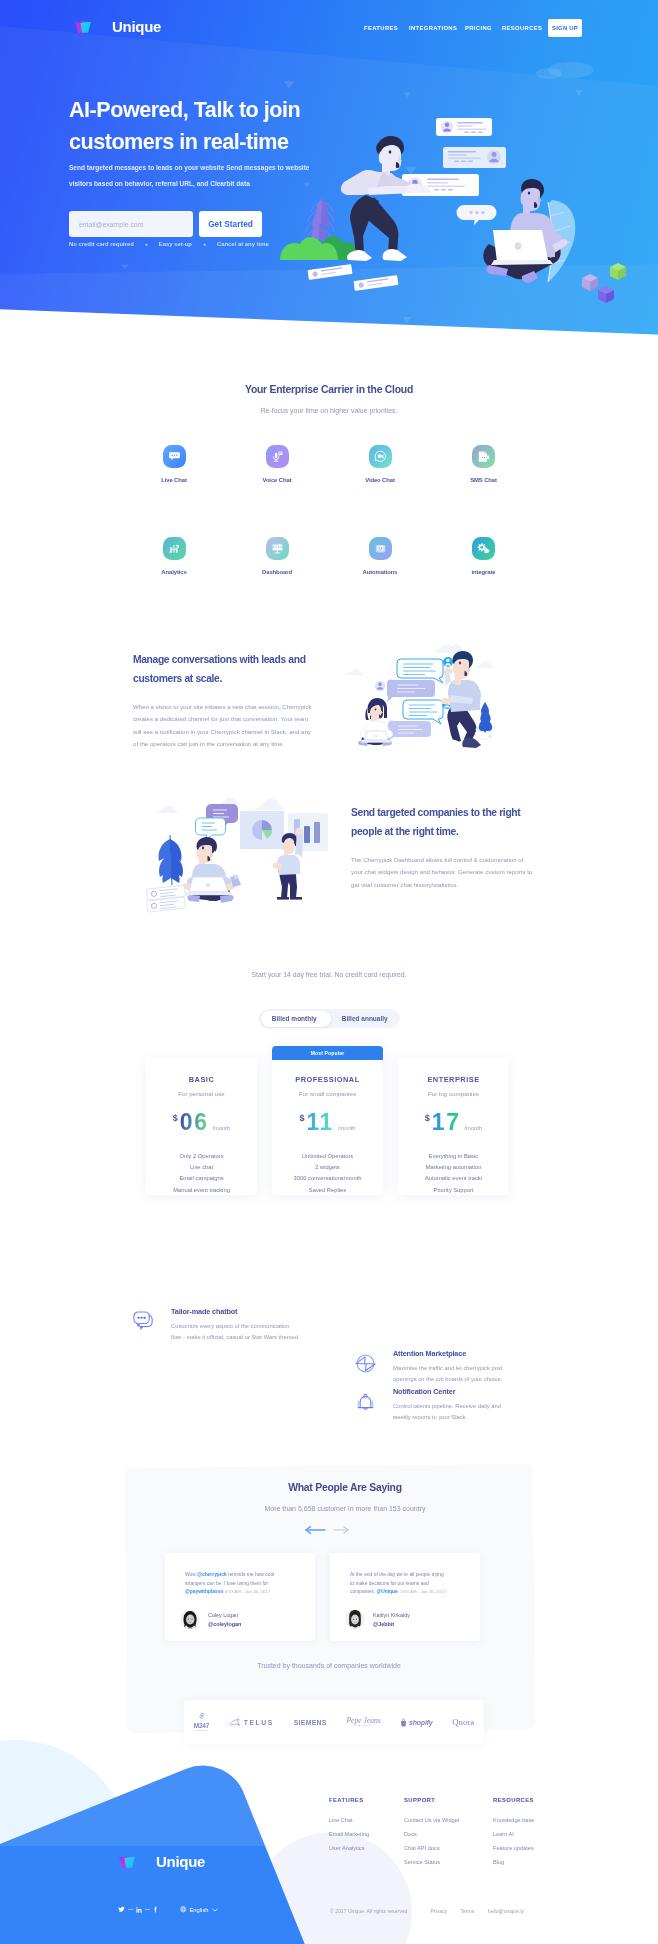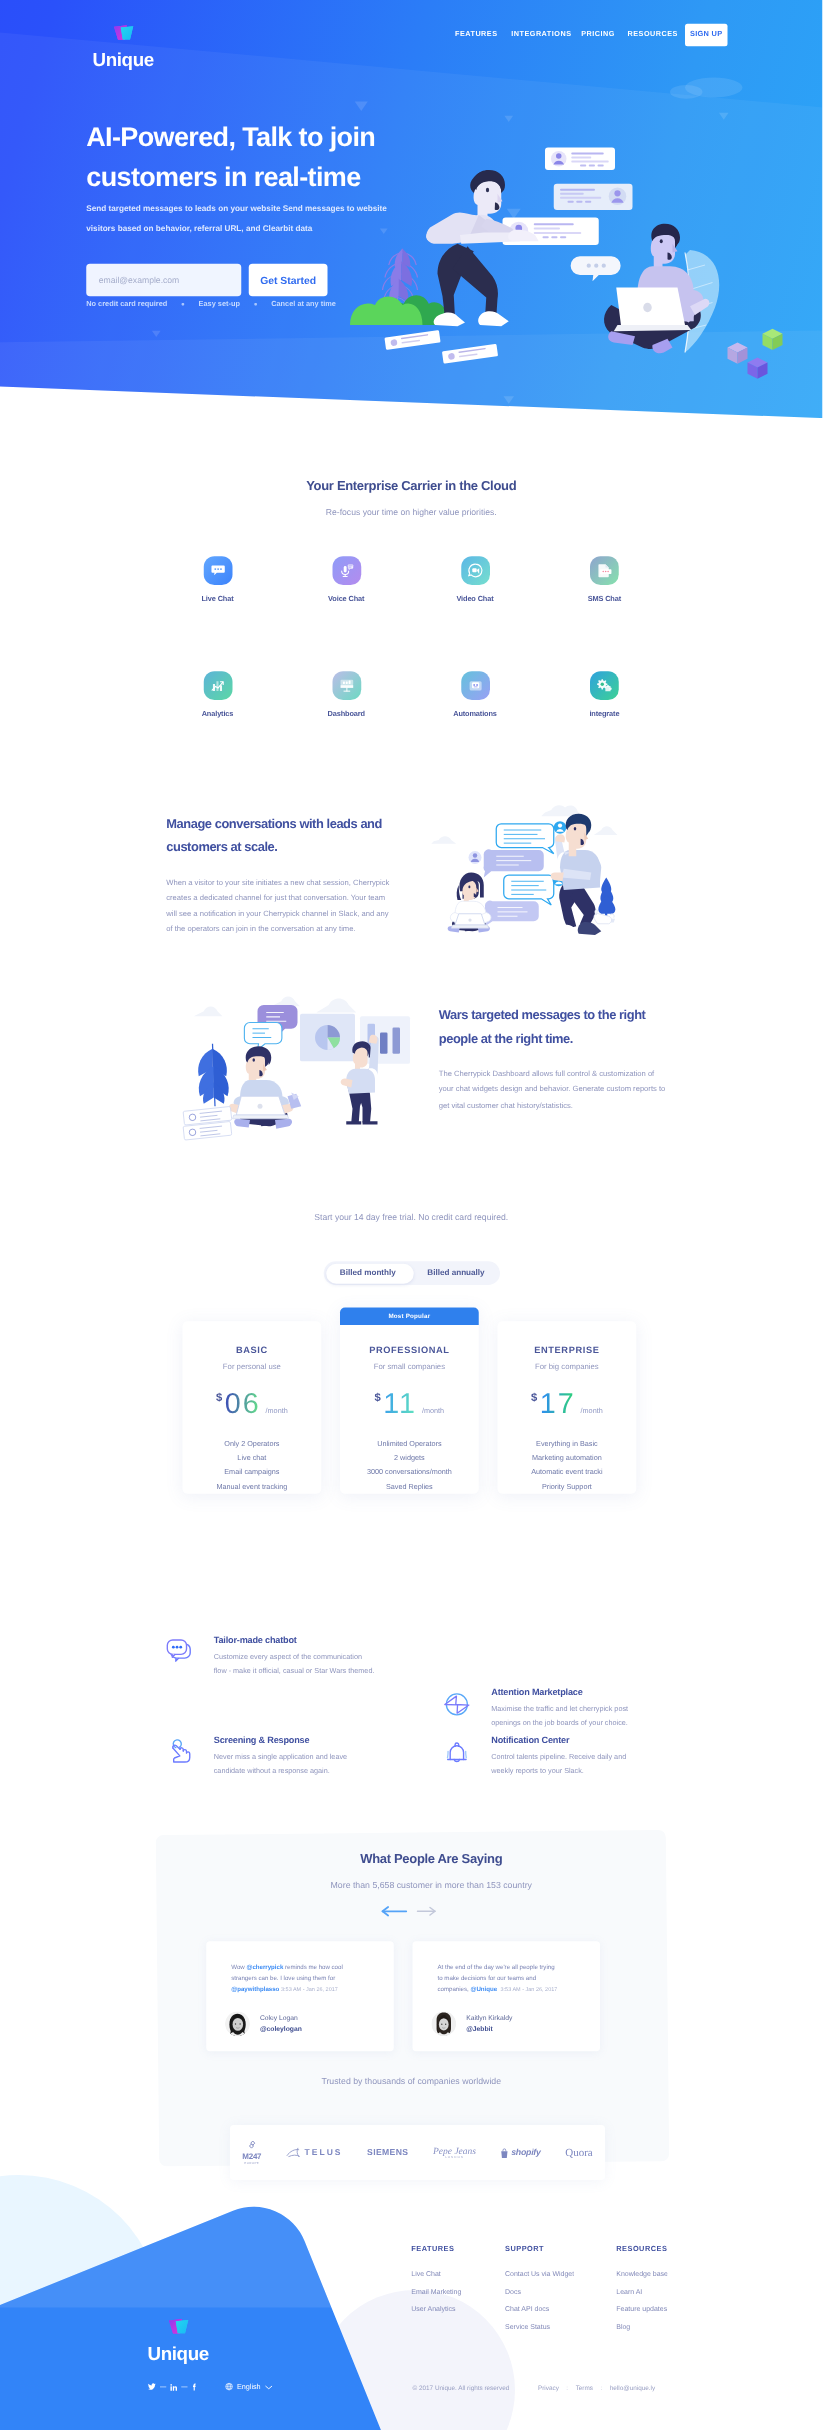--- a/index.html
+++ b/index.html
@@ -16,21 +16,21 @@
   .hero-shade{position:absolute;left:-74px;top:-256px;width:800px;height:562px;
            border-radius:0 0 48px 48px;transform:rotate(2.2deg);transform-origin:0 0;overflow:hidden;}
   .hero-shade:before{content:"";position:absolute;left:-120px;top:300px;width:1200px;height:500px;
            background:rgba(255,255,255,.05);transform:rotate(3.0deg);}
   .hero-inner{position:absolute;left:0;top:0;width:658px;height:345px;}
 
   .tri{position:absolute;width:0;height:0;border-left:7px solid transparent;border-right:7px solid transparent;
        border-top:10px solid rgba(255,255,255,.13);}
   .cloudy{position:absolute;border-radius:50%;background:rgba(255,255,255,.10);}
 
-  .logo{position:absolute;left:74px;top:18px;display:flex;align-items:center;gap:6px;flex-direction:column;}
+  .logo{position:absolute;left:74px;top:18px;display:flex;align-items:center;gap:20px;}
   .logo-text{color:#fff;font-size:15px;font-weight:bold;letter-spacing:-0.3px;}
   .nav{position:absolute;left:364px;top:19px;width:230px;height:18px;}
   .nav a{color:#fff;font-size:5.8px;font-weight:bold;letter-spacing:.4px;text-decoration:none;line-height:18px;}
   .signup{background:#fff;color:#2f6bf0;font-size:5.9px;font-weight:bold;letter-spacing:.25px;
           padding:6px 0;border-radius:2px;width:34px;text-align:center;}
 
   .hero-h1{position:absolute;left:69px;top:94px;color:#fff;font-size:21.6px;font-weight:bold;
            line-height:31.5px;letter-spacing:-0.5px;}
   .hero-sub{position:absolute;left:69px;top:160px;color:#dde8ff;font-size:6.55px;line-height:15.8px;font-weight:bold;}
   .hero-form{position:absolute;left:69px;top:211px;display:flex;gap:6px;}
@@ -63,21 +63,21 @@
   .toggle{position:absolute;left:259px;top:1009px;width:141px;height:19px;background:#f2f4fb;
           border-radius:10px;display:flex;align-items:center;}
   .toggle .opt{flex:1;text-align:center;font-size:6.5px;font-weight:bold;color:#4e5a96;line-height:19px;z-index:2;}
   .toggle .knob{position:absolute;left:1.5px;top:1.5px;width:70px;height:16px;background:#fff;border-radius:9px;
                 box-shadow:0 1px 3px rgba(80,100,180,.14);}
   .pcard{position:absolute;background:#fff;border-radius:4px;box-shadow:0 2px 14px rgba(100,120,190,.10);}
   .pname{text-align:center;font-size:7.4px;font-weight:bold;color:#4a5699;letter-spacing:.5px;}
   .pdesc{text-align:center;font-size:6.2px;color:#8f95bd;margin-top:6px;font-weight:500;}
   .pprice{text-align:center;margin-top:12px;display:flex;align-items:baseline;justify-content:center;}
   .pcur{font-size:9px;font-weight:bold;color:#4a5699;margin-right:2px;position:relative;top:-9px;}
-  .pnum{font-size:23px;font-weight:400;letter-spacing:1.5px;
+  .pnum{font-size:23px;font-weight:700;letter-spacing:1.5px;
         background:linear-gradient(90deg,#3d56b5 0%,#5fd48b 100%);-webkit-background-clip:text;
         background-clip:text;color:transparent;line-height:26px;}
   .pper{font-size:5.8px;color:#9199c4;margin-left:4px;font-weight:500;}
   .pfeat{text-align:center;font-size:5.8px;color:#6d77a8;margin-top:0;line-height:11.2px;font-weight:500;}
   .ribbon{position:absolute;left:0;top:0;width:100%;height:14px;background:#2f80ed;border-radius:4px 4px 0 0;
           color:#fff;font-size:5px;font-weight:bold;text-align:center;line-height:14px;letter-spacing:.15px;}
 
   
   .scr-item{position:absolute;width:215px;}
   .scr-ico{position:absolute;left:0;top:2px;width:25px;height:25px;}
@@ -647,21 +647,21 @@
     <g transform="rotate(-6 22 114)">
       <rect x="2" y="108" width="38" height="11" rx="1.2" fill="#ffffff" stroke="#ccd5ef" stroke-width=".6"></rect>
       <circle cx="9" cy="113.5" r="2.6" fill="none" stroke="#8f9ad9" stroke-width=".7"></circle>
       <path d="M15 111h18M15 114h14M15 117h16" stroke="#b8c1e5" stroke-width=".7"></path>
     </g>
   </g>
 </svg>
 
     </div>
     <div style="position:absolute;left:351px;top:0;width:190px;">
-      <h3 class="blk-h"><span>Wars targeted messages to the right</span><br><span>people at the right time.</span></h3>
+      <h3 class="blk-h"><span>Send targeted companies to the right</span><br><span>people at the right time.</span></h3>
       <p class="blk-p">The Cherrypick Dashboard allows full control &amp; customization of your chat widgets design and behavior. Generate custom reports to get vital customer chat history/statistics.</p>
     </div>
   </section>
 
   <section style="position:absolute;left:0;top:958px;width:658px;">
     <p class="sec-sub" style="margin-top:13px;">Start your 14 day free trial. No credit card required.</p>
   </section>
   <div class="toggle">
     <div class="knob"></div>
     <div class="opt">Billed monthly</div>
@@ -727,31 +727,20 @@
       <div class="scr-t">Tailor-made chatbot</div>
       <div class="scr-b"><span>Customize every aspect of the communication</span><br><span>flow - make it official, casual or Star Wars themed.</span></div>
     </div>
   <div class="scr-item" style="left:353px;top:1307px;margin-top:42px;">
       <div class="scr-ico"><svg width="25" height="25" viewBox="0 0 28 28">
           <circle cx="14" cy="14" r="9.4" fill="none" stroke="#59a8f8" stroke-width="1.15"></circle>
           <path d="M3.2 14.1 L13.6 6.6 L13.0 14.1 L24.8 14.6 L14.2 21.9 L14.6 14.5 Z" fill="none" stroke="#7b7bfb" stroke-width="1.2" stroke-linejoin="round" stroke-linecap="round"></path>
         </svg></div>
       <div class="scr-t">Attention Marketplace</div>
       <div class="scr-b"><span>Maximise the traffic and let cherrypick post</span><br><span>openings on the job boards of your choice.</span></div>
-    </div>
-  <div class="scr-item" style="left:131px;top:1387px;">
-      <div class="scr-ico"><svg width="25" height="25" viewBox="0 0 28 28">
-          <path d="M10.8 10.2a3.6 3.6 0 1 1 3.4-.4" fill="none" stroke="#5aa6f8" stroke-width="1.25" stroke-linecap="round"></path>
-          <path d="M8.2 10.6 L14.4 17.6 L9.6 19.5a1.3 1.3 0 0 0-.7 1.3v2.3h10c2.6 0 4.4-1.6 4.4-4.1v-3.3c0-1.9-2.5-2.4-2.9-.6" fill="none" stroke="#6c7bff" stroke-width="1.25" stroke-linejoin="round" stroke-linecap="round"></path>
-          <path d="M20.4 14.7v-1.1c0-1.9-2.6-2.3-2.9-.4" fill="none" stroke="#6c7bff" stroke-width="1.25" stroke-linecap="round"></path>
-          <path d="M17.5 13.2v-1.2c0-1.9-2.6-2.3-2.9-.4" fill="none" stroke="#6c7bff" stroke-width="1.25" stroke-linecap="round"></path>
-          <path d="M8.2 10.6a1.9 1.9 0 0 1 2.8-2.3l3.6 3.3" fill="none" stroke="#6c7bff" stroke-width="1.25" stroke-linecap="round"></path>
-        </svg></div>
-      <div class="scr-t">Screening &amp; Response</div>
-      <div class="scr-b"><span>Never miss a single application and leave</span><br><span>candidate without a response again.</span></div>
     </div>
   <div class="scr-item" style="left:353px;top:1387px;">
       <div class="scr-ico"><svg width="25" height="25" viewBox="0 0 28 28">
           <path d="M8 20.8v-6.3a6 6 0 0 1 12 0v6.3" fill="none" stroke="#6c7bff" stroke-width="1.25" stroke-linecap="round"></path>
           <path d="M5.8 20.8h16.4" stroke="#6c7bff" stroke-width="1.3" stroke-linecap="round"></path>
           <path d="M12.4 8.9V7.6a1.6 1.6 0 0 1 3.2 0v1.3" fill="none" stroke="#6c7bff" stroke-width="1.25" stroke-linecap="round"></path>
           <path d="M11.6 20.8a2.5 2.5 0 0 0 4.8 0" fill="none" stroke="#6c7bff" stroke-width="1.25" stroke-linecap="round"></path>
           <path d="M5.6 19.4c.4-2.1.6-4 .5-5.9" fill="none" stroke="#9fc9fb" stroke-width="1.2" stroke-linecap="round"></path>
           <path d="M22.4 19.4c-.4-2.1-.6-4-.5-5.9" fill="none" stroke="#9fc9fb" stroke-width="1.2" stroke-linecap="round"></path>
         </svg></div>

